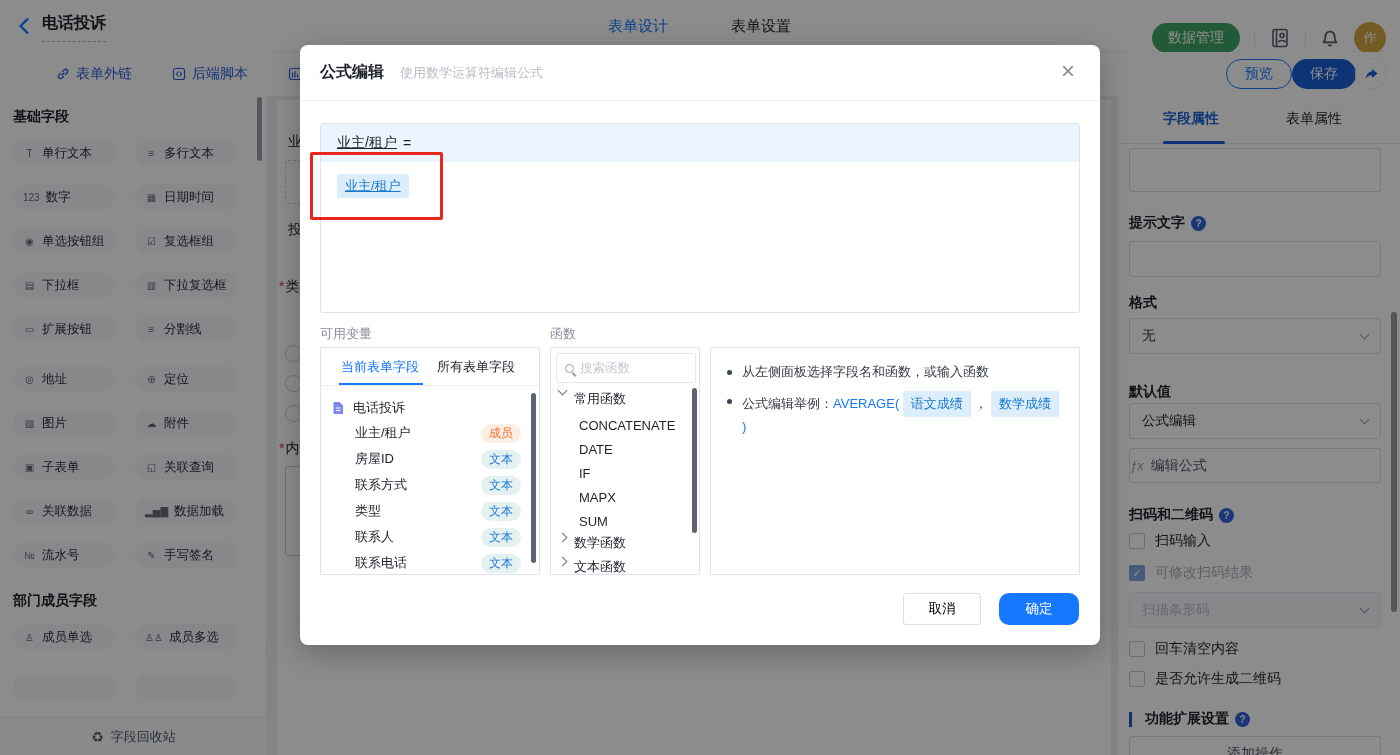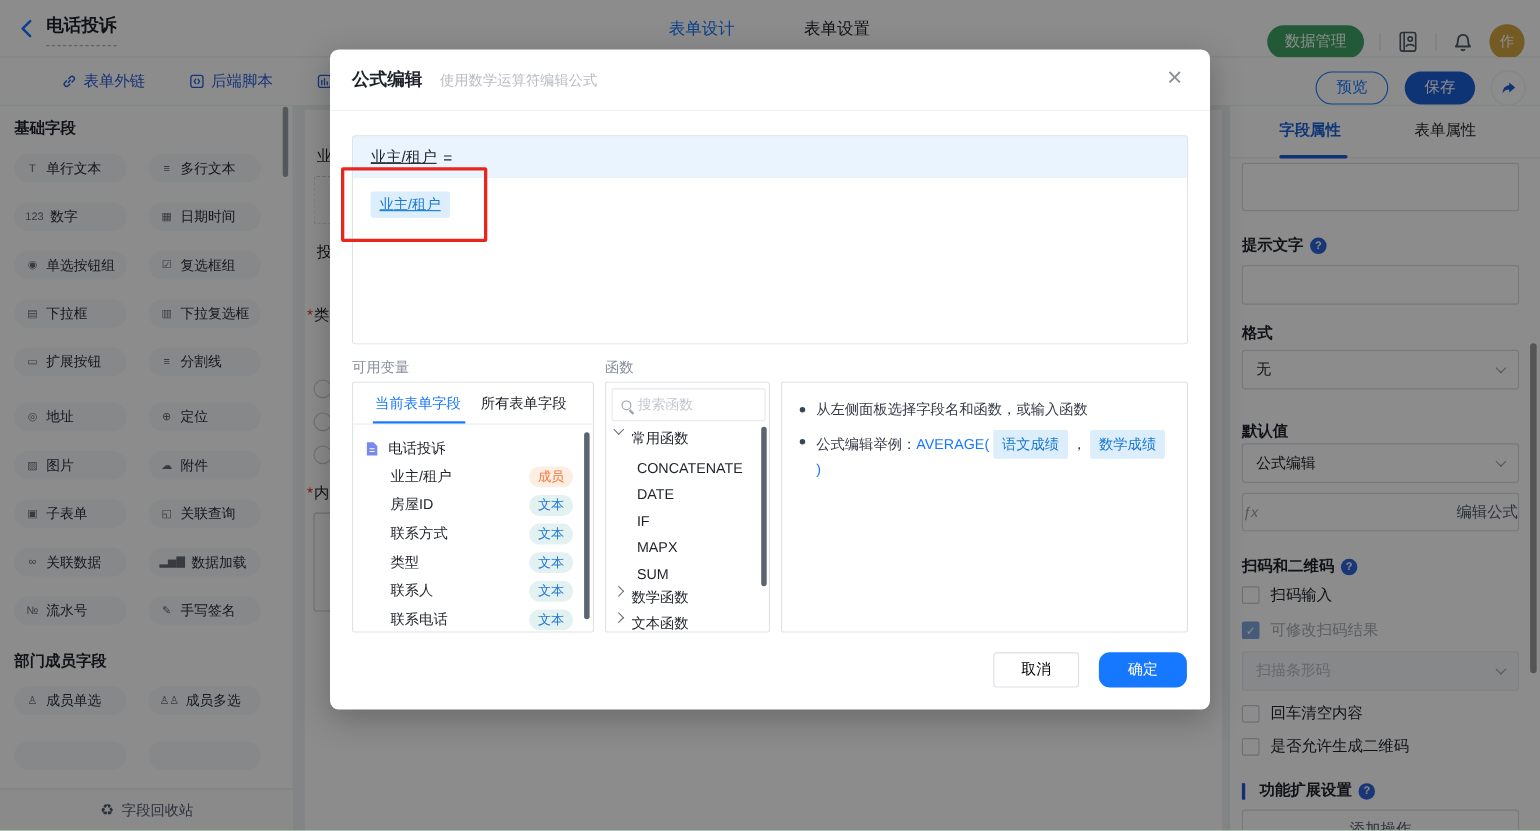--- a/index.html
+++ b/index.html
@@ -22,21 +22,21 @@
   .htab.active{color:var(--blue);font-weight:500}
   .hright{right:14px;top:12px;height:52px;display:flex;align-items:center;gap:14px}
   .pillbtn{background:#3fa465;color:#fff;border:none;border-radius:16px;height:30px;padding:0 16px;font-size:14px;cursor:pointer}
   .vdiv{width:1px;height:16px;background:#e2e4e8}
   .avatar{width:32px;height:32px;border-radius:50%;background:#d4a440;color:#fff;display:flex;align-items:center;justify-content:center;font-size:13px;cursor:pointer}
 
   
   .tbar{left:0;top:52px;width:1400px;height:44px;background:#fff;z-index:1}
   .tlinks{position:absolute;left:56px;top:0;height:44px;display:flex;align-items:center;gap:40px}
   .tlink{display:flex;align-items:center;gap:6px;color:#2b5fd9;font-size:14px;cursor:pointer;white-space:nowrap}
-  .tright{position:absolute;right:14px;top:13px;display:flex;align-items:flex-start;gap:15px}
+  .tright{position:absolute;right:14px;top:7px;display:flex;align-items:flex-start;}
   .btn-preview{width:66px;height:30px;border-radius:15px;border:1px solid var(--blue);color:var(--blue);background:#fff;font-size:14px;cursor:pointer}
   .btn-save{width:64px;height:30px;border-radius:15px;border:none;background:#1c5fd8;color:#fff;font-size:14px;cursor:pointer}
   .btn-share{width:30px;height:30px;border-radius:50%;background:#fff;border:none;box-shadow:0 0 0 1px #eef0f4;display:flex;align-items:center;justify-content:center;cursor:pointer}
 
   
   .sidebar{left:0;top:96px;width:267px;height:621px;background:#fff;border-right:1px solid var(--panelbd);overflow:hidden;padding:12px 0 0 13px}
   .sec-title{font-size:14px;font-weight:700;margin-bottom:14px}
   .pill-grid{display:grid;grid-template-columns:102px 102px;column-gap:20px;row-gap:18px;margin-bottom:24px}
   .pill{height:26px;background:#f6f7f9;border-radius:14px;display:flex;align-items:center;padding-left:10px;gap:6px;cursor:grab;overflow:hidden}
   .pi{font-size:10px;color:#646a77;min-width:13px;text-align:center;white-space:nowrap}
@@ -60,21 +60,21 @@
   .rtab{position:absolute;top:14px;font-size:14px;cursor:pointer}
   .rtab.active{color:#1c64d9;font-weight:700}
   .rtab-line{position:absolute;top:45px;height:3px;width:62px;background:#1c5bd9;border-radius:2px}
   .plabel{position:absolute;font-size:14px;font-weight:700;display:flex;align-items:center;gap:6px}
   .q{width:15px;height:15px;border-radius:50%;background:#2f63d8;display:inline-flex;align-items:center;justify-content:center}
   .q::after{content:"?";color:#fff;font-size:10px;font-weight:700}
   .rinput{position:absolute;width:252px;border:1px solid var(--bd2);border-radius:3px;background:#fff;font:inherit;padding:0 10px;color:var(--ink)}
   .rselect{position:absolute;width:252px;height:36px;border:1px solid var(--bd2);border-radius:3px;background:#fff;display:flex;align-items:center;padding:0 12px;font-size:13.5px;cursor:pointer;justify-content:space-between}
   .rselect.disabled{background:#f6f7f9;border-color:#e7e9ee;color:#b9bec8;cursor:default}
   .sel-arrow{width:7px;height:7px;border-right:1.5px solid #9aa0ab;border-bottom:1.5px solid #9aa0ab;transform:rotate(45deg);margin-top:-4px}
-  .fx-btn{position:absolute;width:252px;height:35px;border:1px solid var(--bd2);border-radius:3px;background:#fff;display:flex;align-items:center;justify-content:space-between;gap:7px;color:#4e5969;font-size:14px;cursor:pointer}
+  .fx-btn{position:absolute;width:252px;height:35px;border:1px solid var(--bd2);border-radius:3px;background:#fff;display:flex;align-items:center;justify-content:flex-start;gap:7px;color:#4e5969;font-size:14px;cursor:pointer}
   .fx-icon{font-style:italic;color:#99a0ab;font-size:13px}
   .fx-icon::after{content:"ƒx"}
   .chk{position:absolute;display:flex;align-items:center;gap:10px;font-size:14px;cursor:pointer}
   .chk .box{width:16px;height:16px;border:1px solid #c5cad2;border-radius:2px;background:#fff;display:flex;align-items:center;justify-content:center}
   .chk .box.checked{background:#7fa6dd;border-color:#7fa6dd}
   .chk .box.checked::after{content:"✓";color:#fff;font-size:11px}
   .chk .lab.muted{color:#a8adb6}
   .sec-bar{width:3px;height:15px;background:#2457d0;display:inline-block;margin-right:7px}
   .add-btn{position:absolute;width:252px;height:36px;border:1px solid var(--bd2);border-radius:3px;background:#fff;color:#4e5969;font-size:14px;cursor:pointer}
   .page-scroll{left:1391px;top:312px;width:6px;height:300px;border-radius:3px;background:#9c9c9c;z-index:2}

